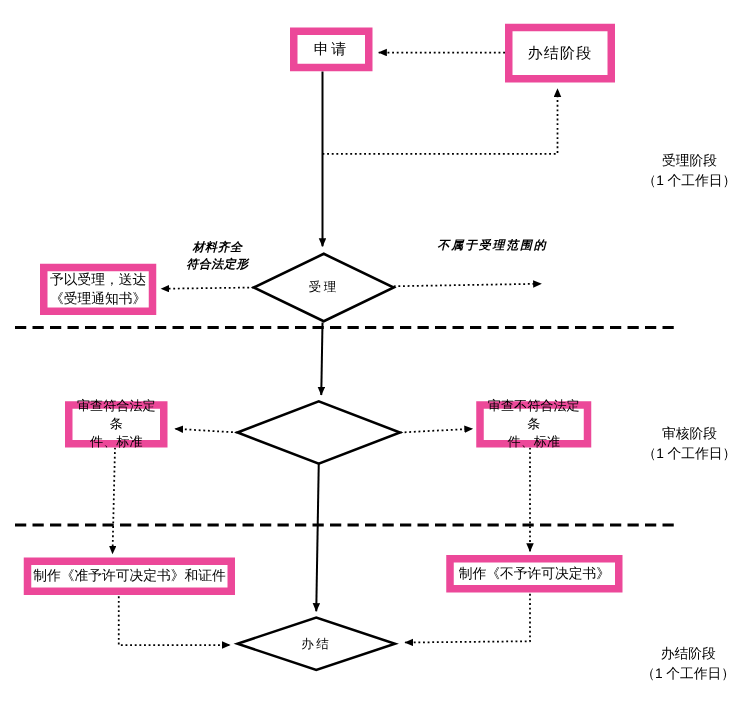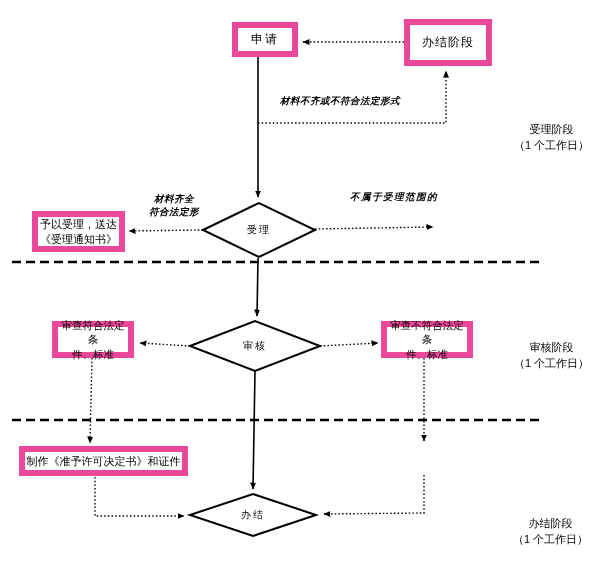--- a/index.html
+++ b/index.html
@@ -96,34 +96,31 @@
 
   <div class="node" style="left:381px;top:321px;width:92px;height:37px;font-size:10.5px;">
     <span class="bind">审查不符合法定条
 件、标准</span>
   </div>
 
   <div class="node" style="left:19px;top:446px;width:169px;height:30px;font-size:11px;">
     <span class="bind">制作《准予许可决定书》和证件</span>
   </div>
 
+  <div class="node" style="left:357px;top:444px;width:141px;height:30px;font-size:11px;">
+    <span class="bind">制作《不予许可决定书》</span>
+  </div>
 
   <div class="diamond-label" style="left:219px;top:218px;width:80px;height:24px;">
     <span class="bind">受理</span>
-  </div>
-  <div class="diamond-label" style="left:215px;top:334px;width:80px;height:24px;">
-    <span class="bind">审核</span>
   </div>
   <div class="diamond-label" style="left:213px;top:503px;width:80px;height:24px;">
     <span class="bind">办结</span>
   </div>
 
-  <div class="ann" style="left:265px;top:95px;width:150px;">
-    <span class="bind">材料不齐或不符合法定形式</span>
-  </div>
   <div class="ann" style="left:133px;top:193px;width:82px;">
     <span class="bind">材料齐全
 符合法定形</span>
   </div>
   <div class="ann" style="left:320px;top:191px;width:118px;letter-spacing:1.5px;text-align:right;">
     <span class="bind">不属于受理范围的</span>
   </div>
 
   <div class="stage" style="left:498px;top:122px;width:107px;">
     <div class="bind">受理阶段</div>

